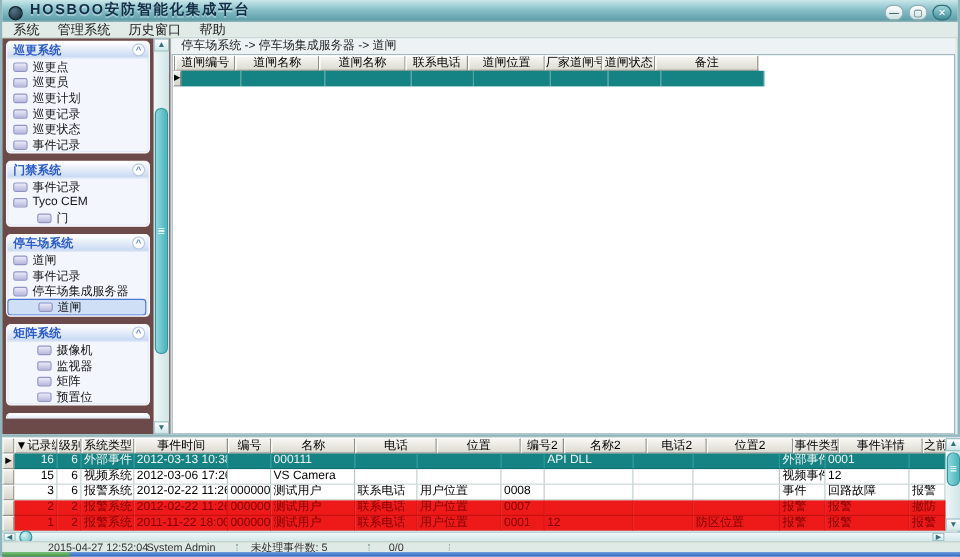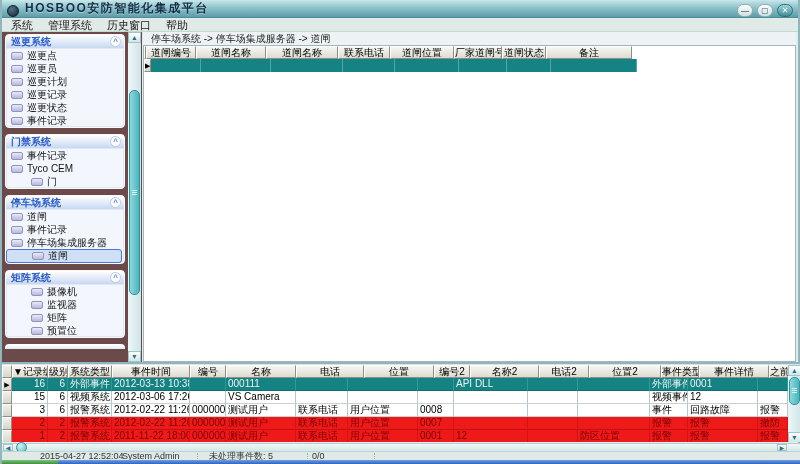--- a/index.html
+++ b/index.html
@@ -366,21 +366,21 @@
   <div class="hscroll">
     <div class="h-arrow" style="left:1px;">◀</div>
     <div class="h-knob"></div>
     <div class="h-arrow" style="right:15px;">▶</div>
   </div>
 
   <div class="statusbar">
     <span style="left:38px;">2015-04-27 12:52:04</span>
     <span style="left:120px;">System Admin</span>
     <span style="left:207px;">未处理事件数: 5</span>
-    <span style="left:310px;">0/0</span>
+    <span style="left:322px;">0/0</span>
     <i class="sdiv" style="left:108px;"></i>
       <i class="sdiv" style="left:195px;"></i>
     <i class="sdiv" style="left:305px;"></i>
       <i class="sdiv" style="left:372px;"></i>
   </div>
 
   <div class="bstrip">
     <div class="green"></div>
   </div>
 </div>

